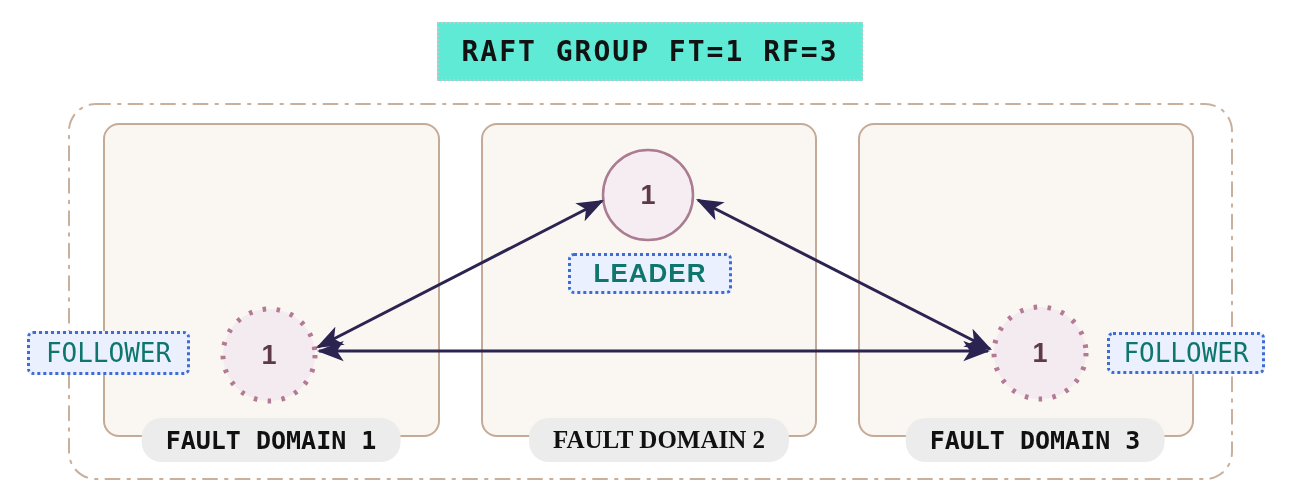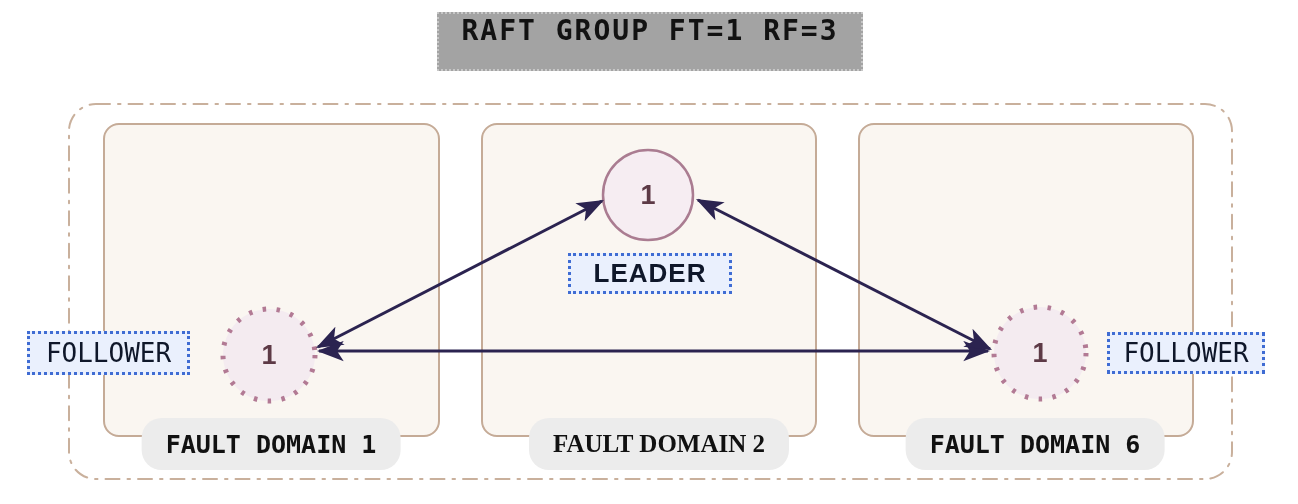--- a/index.html
+++ b/index.html
@@ -8,26 +8,26 @@
     width: 1298px;
     height: 504px;
     background: #ffffff;
     overflow: hidden;
     font-family: "DejaVu Sans Mono", monospace;
   }
 
   
   .title-box {
     position: absolute;
-    left: 437px; top: 12px;
+    left: 437px; top: 22px;
     width: 426px; height: 59px;
     box-sizing: border-box;
     border: 2px dotted #c7c7c7;
-    background: #a3a3a3;
-    display: flex; justify-content: center;
+    background: #5eead4;
+    display: flex; align-items: center; justify-content: center;
     z-index: 3;
   }
   .title-box span {
     font-family: "DejaVu Sans Mono", monospace;
     font-weight: bold;
     font-size: 28px;
     letter-spacing: 2px;
     color: #121212;
     white-space: nowrap;
   }
@@ -68,23 +68,23 @@
   }
   #nv-leader { left: 602px; top: 149px; }
   #nv-f1     { left: 223px; top: 309px; }
   #nv-f3     { left: 994px; top: 307px; }
 
   
   .badge {
     position: absolute;
     box-sizing: border-box;
     border: 3px dotted #3f6cd3;
-    border-radius: 0;
+    border-radius: 6px;
     background: #eaf0fd;
-    color: #0f172a;
+    color: #0f766e;
     display: flex; align-items: center; justify-content: center;
     white-space: nowrap;
     z-index: 3;
   }
   #badge-leader {
     left: 568px; top: 253px; width: 164px; height: 41px;
     font-family: "Liberation Sans", sans-serif;
     font-weight: bold; font-size: 26px; letter-spacing: 1px;
   }
   #badge-f1 {
@@ -95,21 +95,21 @@
   #badge-f3 {
     left: 1107px; top: 332px; width: 158px; height: 42px;
     font-family: "DejaVu Sans Mono", monospace;
     font-weight: normal; font-size: 26px;
   }
 
   
   .pill {
     position: absolute;
     top: 418px;
-    height: 52px;
+    height: 44px;
     transform: translateX(-50%);
     padding: 0 24px;
     border-radius: 20px;
     background: #ececec;
     display: flex; align-items: center; justify-content: center;
     font-family: "DejaVu Sans Mono", monospace;
     font-weight: bold;
     font-size: 25px;
     color: #111111;
     white-space: nowrap;
@@ -154,15 +154,15 @@
   <div class="node-value" id="nv-leader">1</div>
   <div class="node-value" id="nv-f1">1</div>
   <div class="node-value" id="nv-f3">1</div>
 
   <div class="badge" id="badge-leader">LEADER</div>
   <div class="badge" id="badge-f1">FOLLOWER</div>
   <div class="badge" id="badge-f3">FOLLOWER</div>
 
   <div class="pill" id="pill1">FAULT DOMAIN 1</div>
   <div class="pill" id="pill2">FAULT DOMAIN 2</div>
-  <div class="pill" id="pill3">FAULT DOMAIN 6</div>
+  <div class="pill" id="pill3">FAULT DOMAIN 3</div>
 
 </div>
 
 </body></html>

